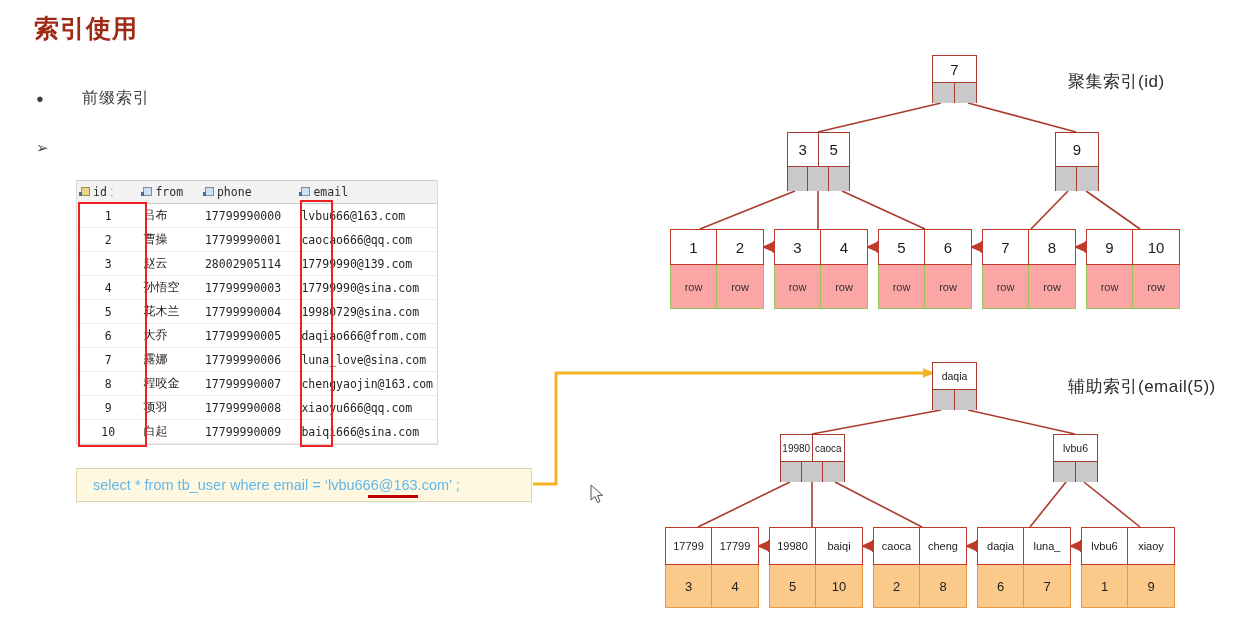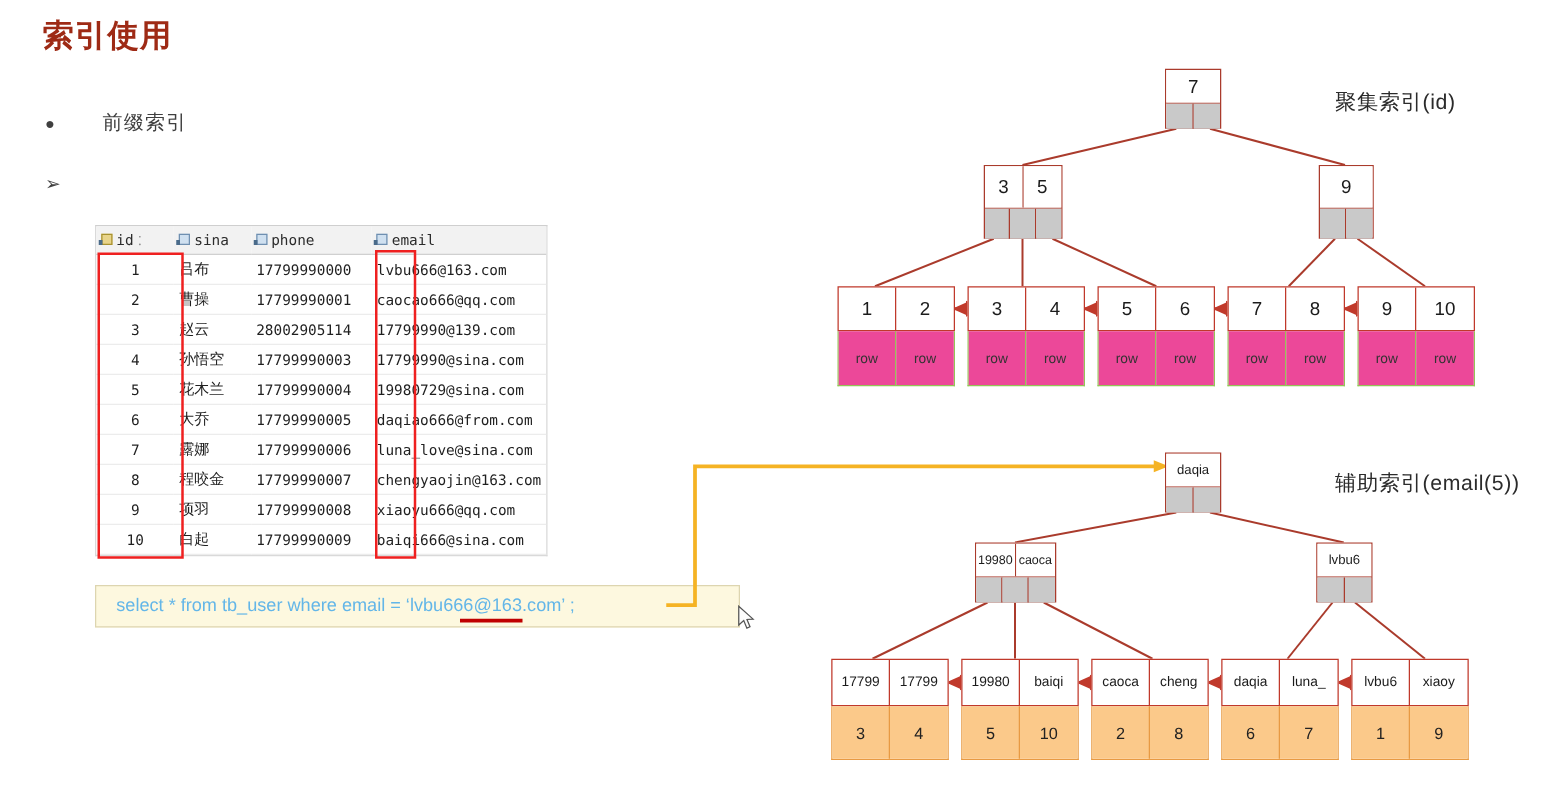--- a/index.html
+++ b/index.html
@@ -64,21 +64,21 @@
   }
   .sortmark{color:#777;margin-left:4px;font-size:10px;}
 
   
   .redbox{border:2.5px solid #ef2020;box-sizing:border-box;}
   #redbox-id{left:78px;top:202px;width:69px;height:245px;}
   #redbox-email-prefix{left:300px;top:200px;width:33px;height:247px;}
 
   
   #sql-box{
-    left:76px;top:468px;width:516px;height:34px;
+    left:76px;top:468px;width:456px;height:34px;
     background:#fdf8df;border:1px solid #ddd5b0;box-sizing:border-box;
     display:flex;align-items:center;
   }
   #sql-text{
     margin-left:16px;font-size:14.5px;color:#63b6e8;white-space:nowrap;
     font-family:"Liberation Sans","DejaVu Sans",sans-serif;
   }
   #sql-underline{
     left:368px;top:495px;width:50px;height:3px;background:#c00000;
   }
@@ -111,21 +111,21 @@
   .leaf .keys .k{
     display:flex;align-items:center;justify-content:center;
     border-right:1.4px solid #c0392b;box-sizing:border-box;font-size:15px;color:#1b1b1b;
   }
   .leaf .keys .k:last-child{border-right:none;}
   .leaf .data{display:flex;box-sizing:border-box;}
   .leaf .data .d{
     display:flex;align-items:center;justify-content:center;box-sizing:border-box;
   }
   .leaf.green .data{border:1.4px solid #94c356;border-top:none;}
-  .leaf.green .data .d{background:#ec4899;border-right:1.4px solid #94c356;font-size:11px;color:#333;}
+  .leaf.green .data .d{background:#fca5a5;border-right:1.4px solid #94c356;font-size:11px;color:#333;}
   .leaf.green .data .d:last-child{border-right:none;}
   .leaf.orange .keys{border-color:#c0392b;}
   .leaf.orange .keys .k{font-size:11px;}
   .leaf.orange .data{border:1.4px solid #e89a43;border-top:none;}
   .leaf.orange .data .d{background:#fbc98a;border-right:1.4px solid #e89a43;font-size:13px;color:#222;}
   .leaf.orange .data .d:last-child{border-right:none;}
 
   .dlabel{font-size:17px;color:#2b2b2b;letter-spacing:.5px;}
 
   svg.edges{position:absolute;left:0;top:0;width:1251px;height:630px;pointer-events:none;}
@@ -145,21 +145,21 @@
 </div>
 
 <div class="abs" id="data-table">
   <table>
     <thead>
       <tr>
         <th>
           <span class="colicon key"><i></i><b></b></span><span>id</span><span class="sortmark">⁚</span>
         </th>
         <th>
-          <span class="colicon"><i></i><b></b></span><span>sina</span>
+          <span class="colicon"><i></i><b></b></span><span>from</span>
         </th>
         <th>
           <span class="colicon"><i></i><b></b></span><span>phone</span>
         </th>
         <th>
           <span class="colicon"><i></i><b></b></span><span>email</span>
         </th>
       </tr>
     </thead>
     <tbody id="table-body">

